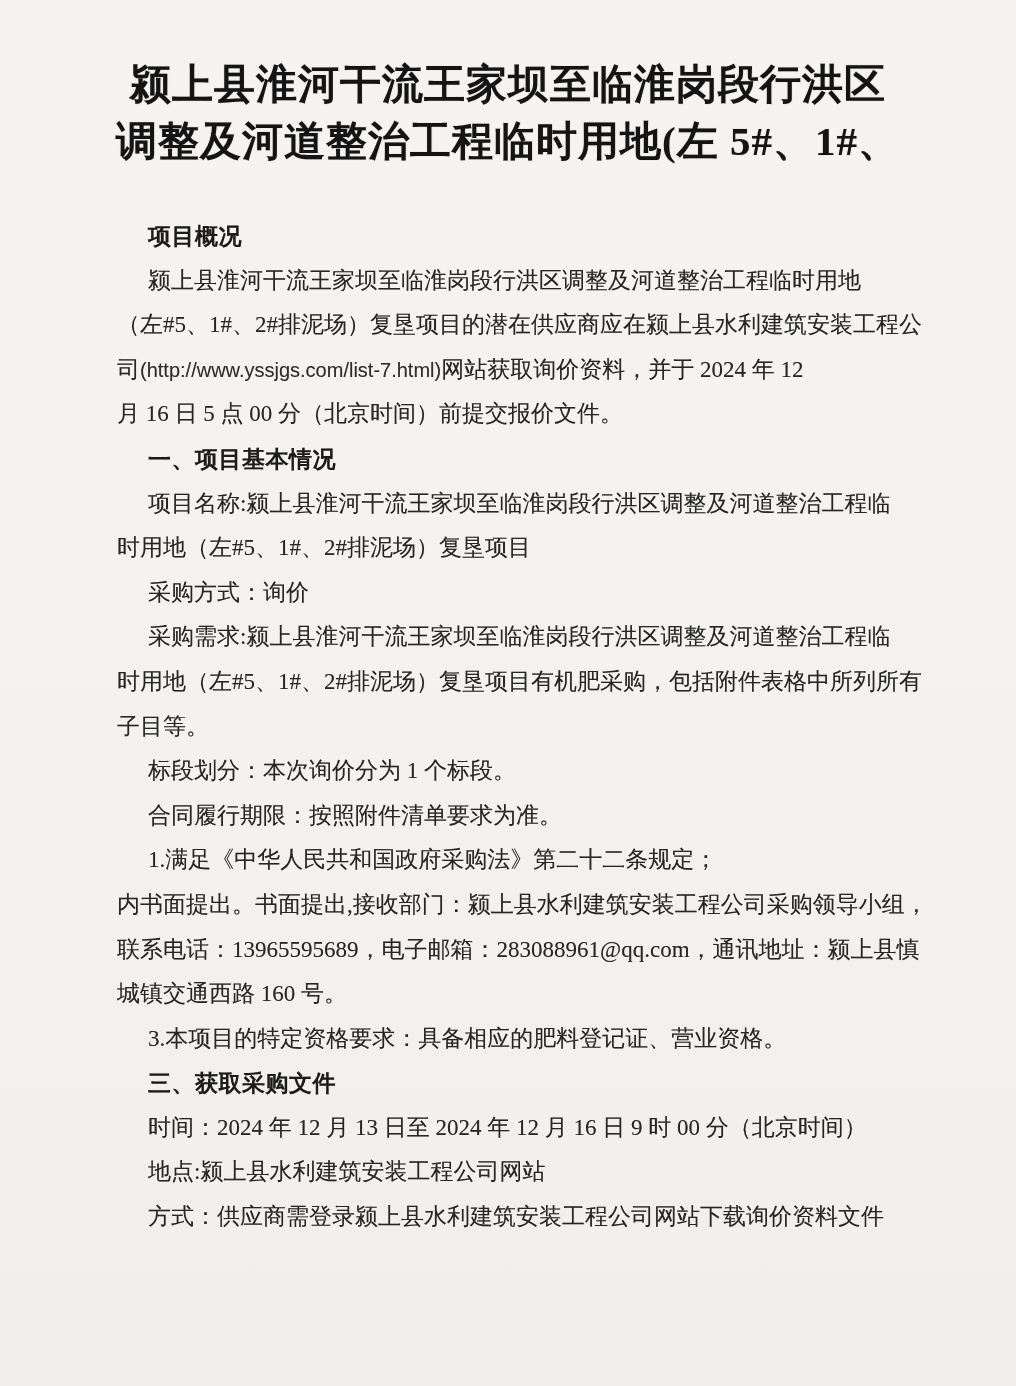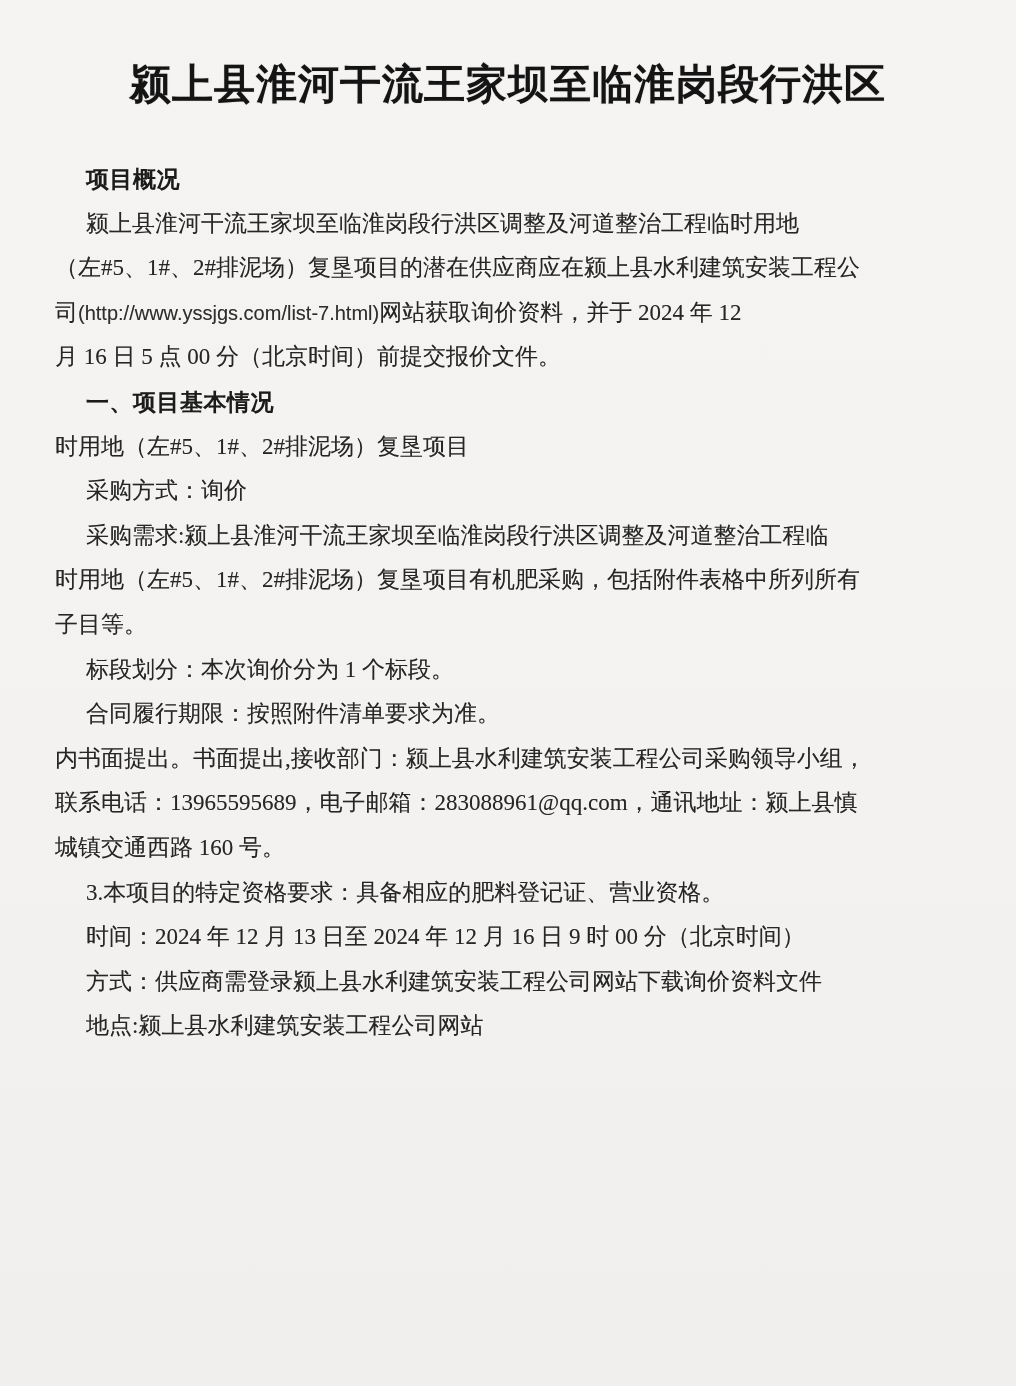--- a/index.html
+++ b/index.html
@@ -25,21 +25,21 @@
     text-align: center;
     font-family: "Liberation Serif", "DejaVu Serif", serif;
     font-weight: bold;
     font-size: 41px;
     line-height: 57px;
     color: #141414;
     letter-spacing: 1px;
     text-shadow: 0 0 1px rgba(20,20,20,0.35);
   }
   .doc-body {
-    margin: 44px 100px 0 55px;
+    margin: 44px 100px 0 117px;
     font-size: 23px;
     line-height: 44.6px;
     color: #262626;
     text-shadow: 0 0 0.5px rgba(30,30,30,0.3);
   }
   .bl {
     height: 44.6px;
     line-height: 44.6px;
     white-space: nowrap;
   }
@@ -57,41 +57,45 @@
     letter-spacing: 0px;
   }
 </style>
 </head>
 <body>
 
 <div class="page">
 
   <div class="title">
     <div>颍上县淮河干流王家坝至临淮岗段行洪区</div>
+    <div>调整及河道整治工程临时用地(左 5#、1#、</div>
   </div>
 
   <div class="doc-body">
     <div class="bl heading indent">项目概况</div>
     <div class="bl indent">颍上县淮河干流王家坝至临淮岗段行洪区调整及河道整治工程临时用地</div>
     <div class="bl">（左#5、1#、2#排泥场）复垦项目的潜在供应商应在颍上县水利建筑安装工程公</div>
     <div class="bl"><span>司</span><span class="url-sans">(http://www.yssjgs.com/list-7.html)</span><span>网站获取询价资料，并于 2024 年 12</span></div>
     <div class="bl">月 16 日 5 点 00 分（北京时间）前提交报价文件。</div>
 
     <div class="bl heading indent">一、项目基本情况</div>
+    <div class="bl indent">项目名称:颍上县淮河干流王家坝至临淮岗段行洪区调整及河道整治工程临</div>
     <div class="bl">时用地（左#5、1#、2#排泥场）复垦项目</div>
     <div class="bl indent">采购方式：询价</div>
     <div class="bl indent">采购需求:颍上县淮河干流王家坝至临淮岗段行洪区调整及河道整治工程临</div>
     <div class="bl">时用地（左#5、1#、2#排泥场）复垦项目有机肥采购，包括附件表格中所列所有</div>
     <div class="bl">子目等。</div>
     <div class="bl indent">标段划分：本次询价分为 1 个标段。</div>
     <div class="bl indent">合同履行期限：按照附件清单要求为准。</div>
 
+    <div class="bl indent">1.满足《中华人民共和国政府采购法》第二十二条规定；</div>
     <div class="bl">内书面提出。书面提出,接收部门：颍上县水利建筑安装工程公司采购领导小组，</div>
     <div class="bl">联系电话：13965595689，电子邮箱：283088961@qq.com，通讯地址：颍上县慎</div>
     <div class="bl">城镇交通西路 160 号。</div>
     <div class="bl indent">3.本项目的特定资格要求：具备相应的肥料登记证、营业资格。</div>
 
+    <div class="bl heading indent">三、获取采购文件</div>
     <div class="bl indent">时间：2024 年 12 月 13 日至 2024 年 12 月 16 日 9 时 00 分（北京时间）</div>
+    <div class="bl indent">地点:颍上县水利建筑安装工程公司网站</div>
     <div class="bl indent">方式：供应商需登录颍上县水利建筑安装工程公司网站下载询价资料文件</div>
-    <div class="bl indent">地点:颍上县水利建筑安装工程公司网站</div>
   </div>
 
 </div>
 
 </body></html>

